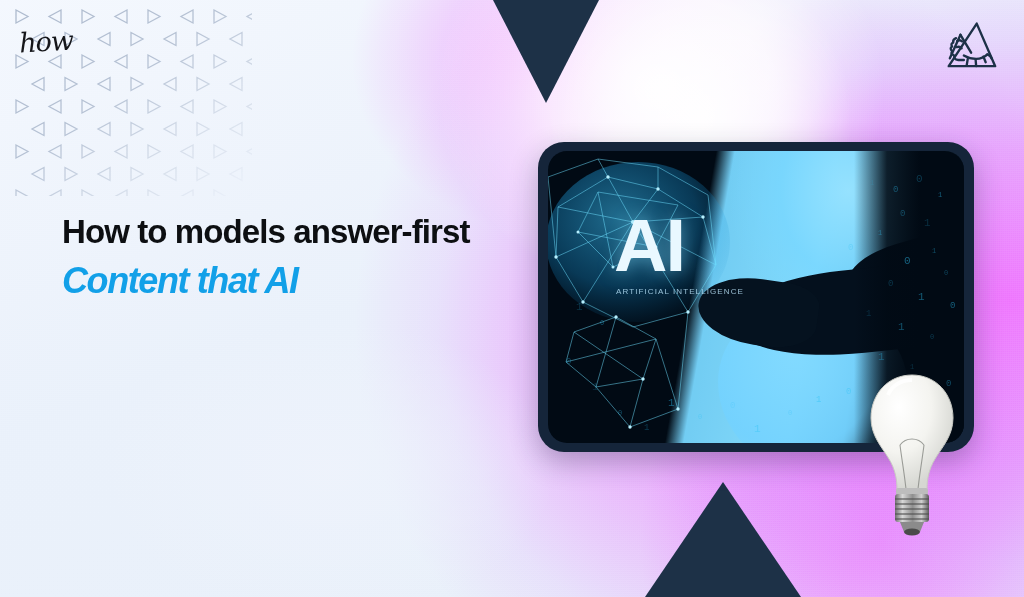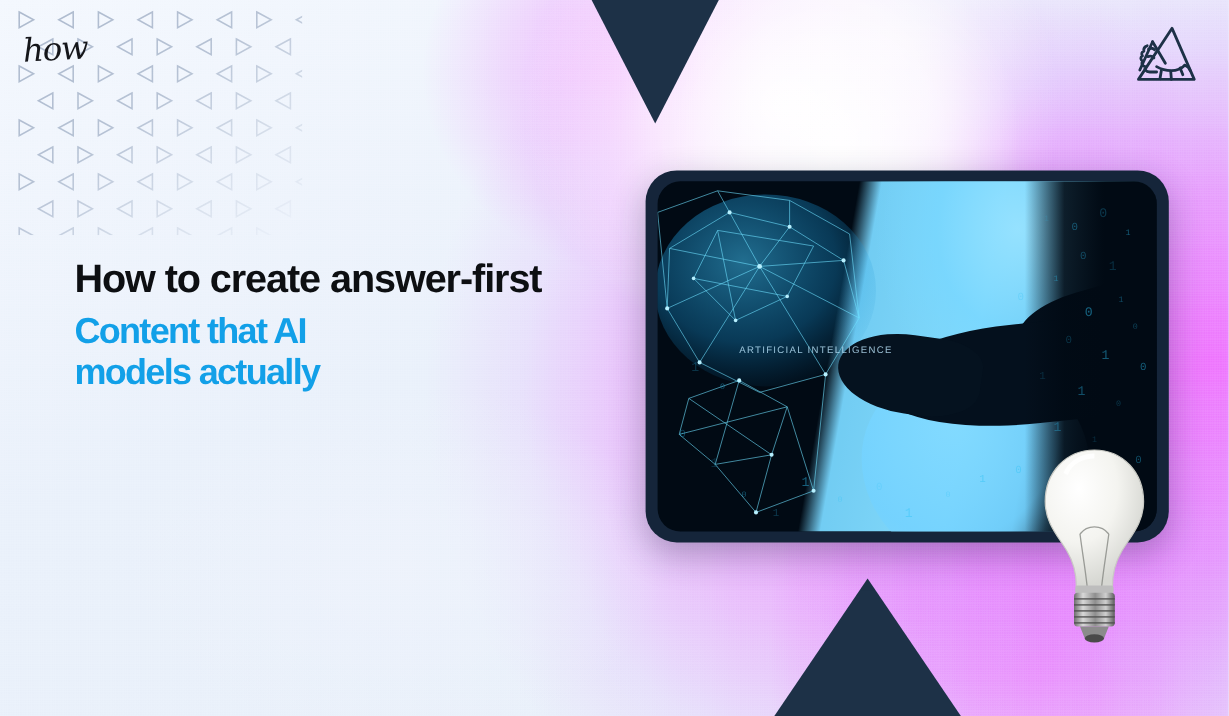--- a/index.html
+++ b/index.html
@@ -99,25 +99,26 @@
   .headline .line-dark {
     font-size:33px;
     font-weight:700;
     letter-spacing:-0.9px;
     color:#0d0f12;
     line-height:1.12;
     white-space:nowrap;
   }
   .headline .line-blue {
     margin-top:9px;
-    font-size:30px;
+    font-size:36px;
     font-weight:700;
     letter-spacing:-1.4px;
     color:#12a0e8;
     line-height:1.14;
+    font-style:italic;
   }
 
   
   .tablet {
     position:absolute;
     left:538px; top:142px;
     width:436px; height:310px;
     border-radius:26px;
     background:#15253a;
     padding:9px 10px;
@@ -362,24 +363,23 @@
       <path d="M26 52 q6 -2 9 2"></path>
       <path d="M39 67 q10 6 22 6 q12 0 20 -8"></path>
       <path d="M46 73 l-2 12"></path>
       <path d="M60 74 l1 12"></path>
       <path d="M74 69 l4 10"></path>
       <path d="M81 65 q6 2 8 8"></path>
     </g>
   </svg>
 
   <div class="headline">
-    <div class="line-dark">How to create answer-first</div>
+    <div class="line-dark">How to models answer-first</div>
     <div class="line-blue">
       <div>Content that AI</div>
-      <div>models actually</div>
     </div>
   </div>
 
   <div class="tablet">
     <div class="tablet-screen">
 
       <div class="scr-cyan"></div>
       <div class="scr-cyan-blob"></div>
 
       <svg class="scr-mesh" viewBox="0 0 240 300" xmlns="http://www.w3.org/2000/svg">
@@ -472,20 +472,21 @@
           <span style="left: 70px; top: 258px; opacity: 0.69; font-size: 7px;">0</span>
           <span style="left: 96px; top: 272px; opacity: 0.46; font-size: 9px;">1</span>
           <span style="left: 120px; top: 246px; opacity: 0.83; font-size: 11px;">1</span>
           <span style="left: 150px; top: 262px; opacity: 0.6; font-size: 7px;">0</span>
           <span style="left: 182px; top: 250px; opacity: 0.37; font-size: 9px;">0</span>
           <span style="left: 206px; top: 272px; opacity: 0.74; font-size: 11px;">1</span>
           <span style="left: 240px; top: 258px; opacity: 0.51; font-size: 7px;">0</span>
           <span style="left: 268px; top: 244px; opacity: 0.88; font-size: 9px;">1</span>
         </div>
 
+      <div class="ai-label">AI</div>
       <div class="ai-sub">ARTIFICIAL INTELLIGENCE</div>
     </div>
   </div>
 
   <svg class="bulb" viewBox="0 0 92 163" xmlns="http://www.w3.org/2000/svg">
     <defs>
       <radialGradient id="glass" cx="34%" cy="28%" r="72%">
         <stop offset="0%" stop-color="#ffffff"></stop>
         <stop offset="55%" stop-color="#f4f4f0"></stop>
         <stop offset="100%" stop-color="#d6d7d2"></stop>

